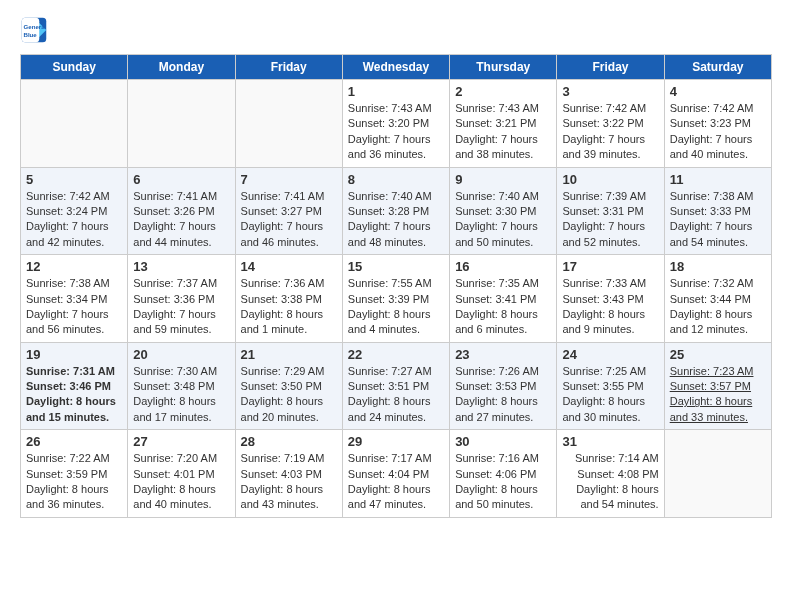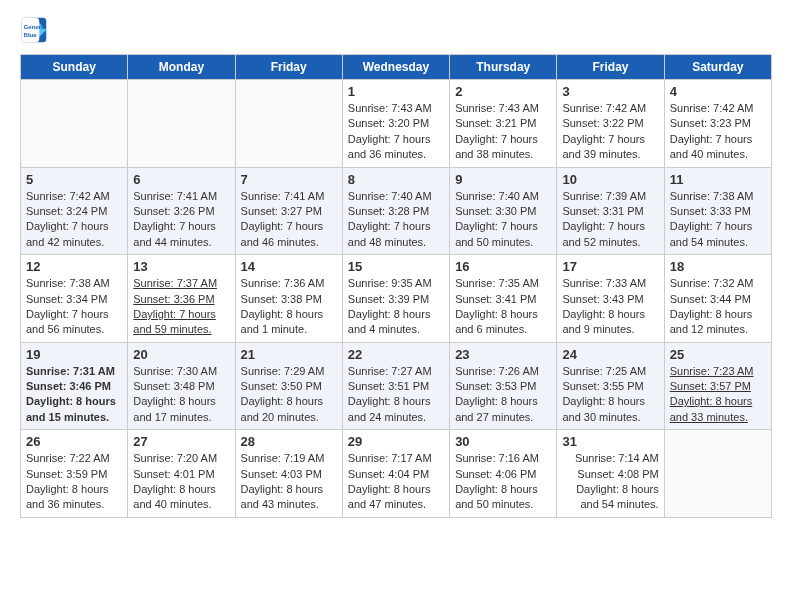--- a/index.html
+++ b/index.html
@@ -205,33 +205,33 @@
         </tr>
         <tr>
           <td>
             <div class="day-num">12</div>
             <div class="day-info" style="white-space: pre-line;">Sunrise: 7:38 AM
 Sunset: 3:34 PM
 Daylight: 7 hours and 56 minutes.</div>
           </td>
           <td>
             <div class="day-num">13</div>
-            <div class="day-info" style="white-space: pre-line; text-decoration: underline;">Sunrise: 7:37 AM
+            <div class="day-info" style="white-space: pre-line;">Sunrise: 7:37 AM
 Sunset: 3:36 PM
 Daylight: 7 hours and 59 minutes.</div>
           </td>
           <td>
             <div class="day-num">14</div>
             <div class="day-info" style="white-space: pre-line;">Sunrise: 7:36 AM
 Sunset: 3:38 PM
 Daylight: 8 hours and 1 minute.</div>
           </td>
           <td>
             <div class="day-num">15</div>
-            <div class="day-info" style="white-space: pre-line;">Sunrise: 9:35 AM
+            <div class="day-info" style="white-space: pre-line;">Sunrise: 7:55 AM
 Sunset: 3:39 PM
 Daylight: 8 hours and 4 minutes.</div>
           </td>
           <td>
             <div class="day-num">16</div>
             <div class="day-info" style="white-space: pre-line;">Sunrise: 7:35 AM
 Sunset: 3:41 PM
 Daylight: 8 hours and 6 minutes.</div>
           </td>
           <td>

